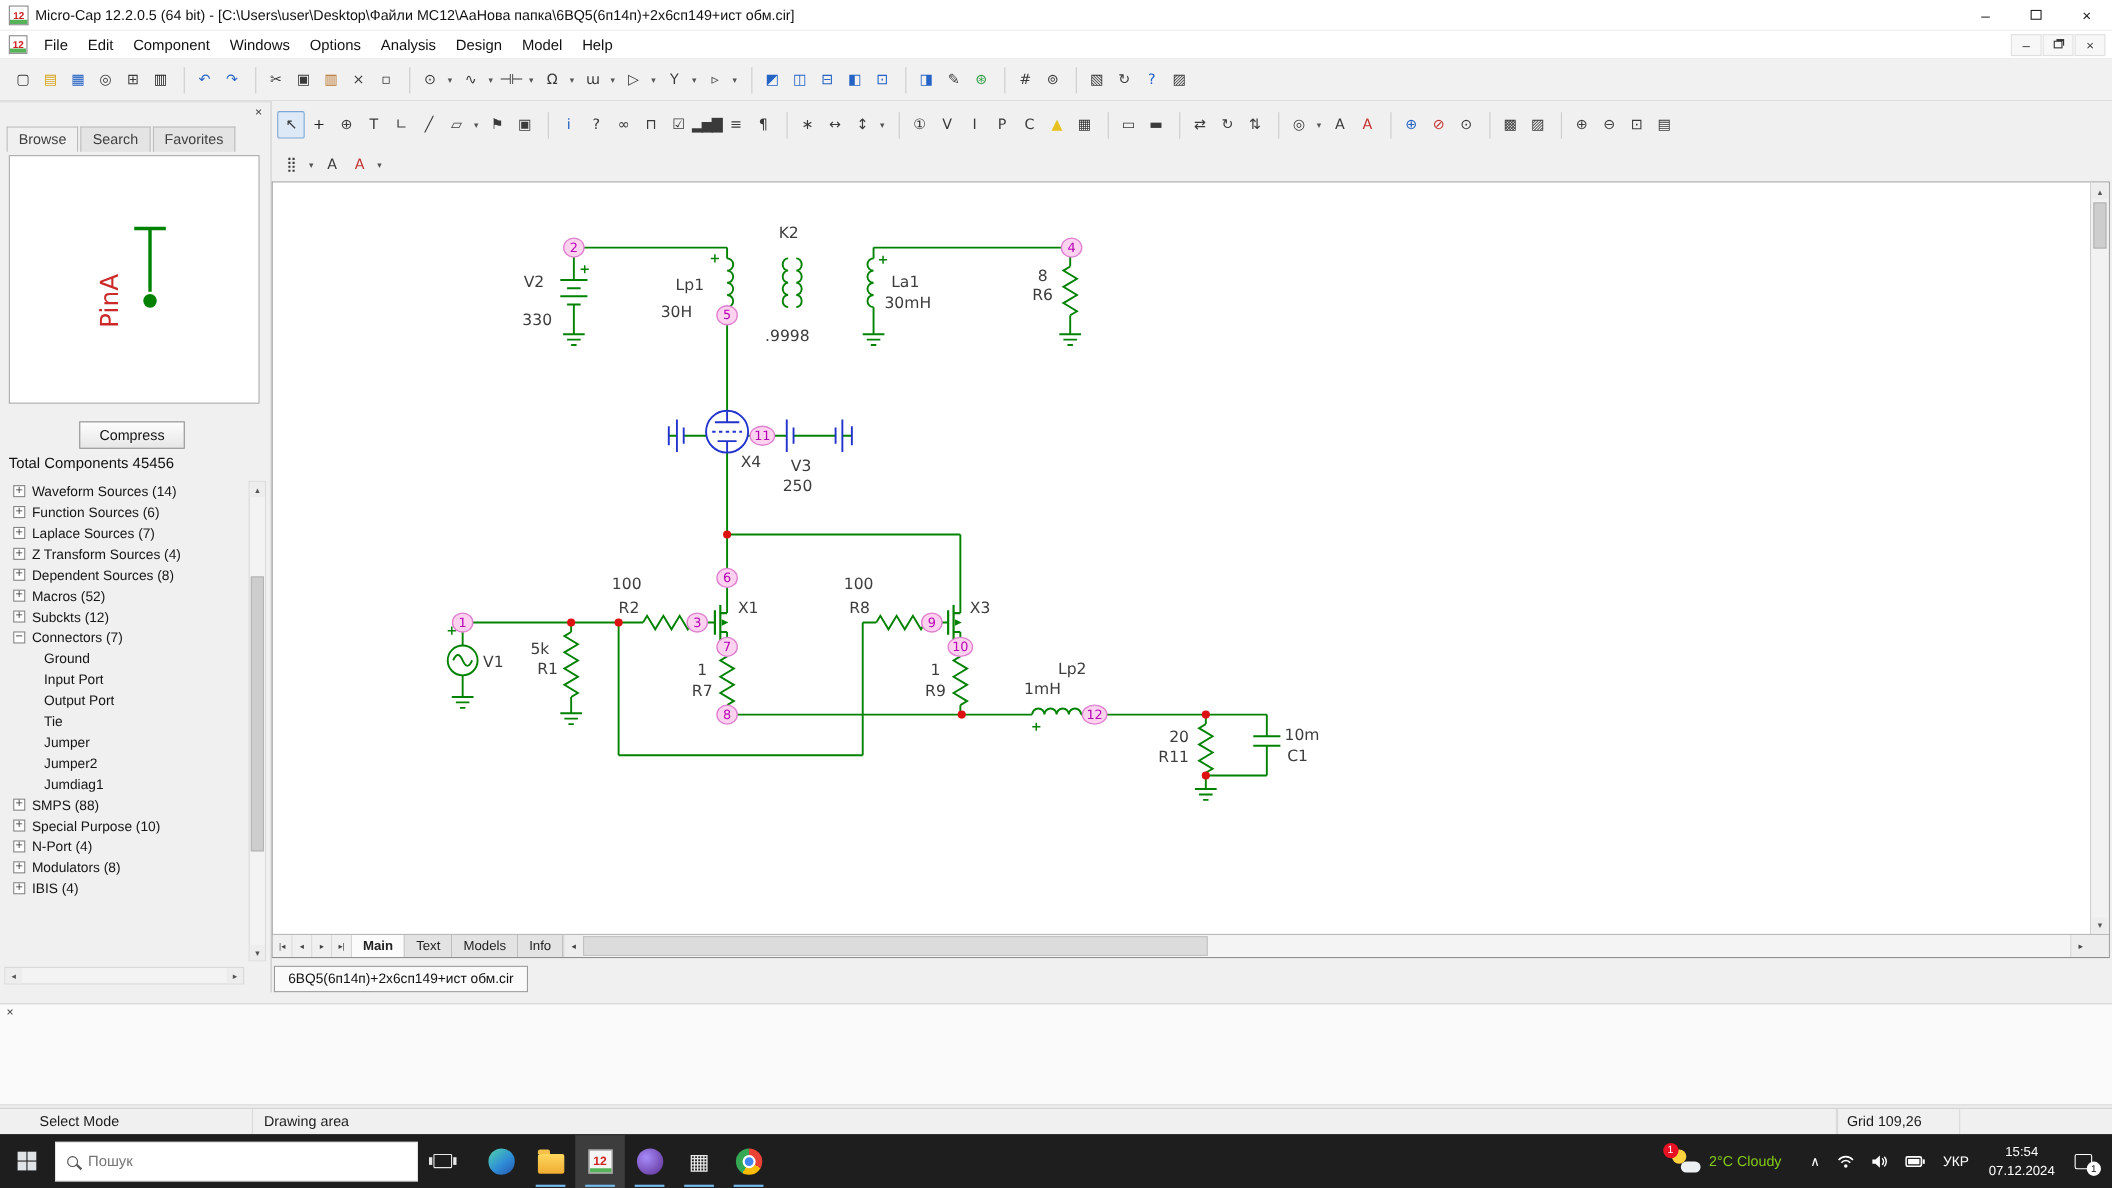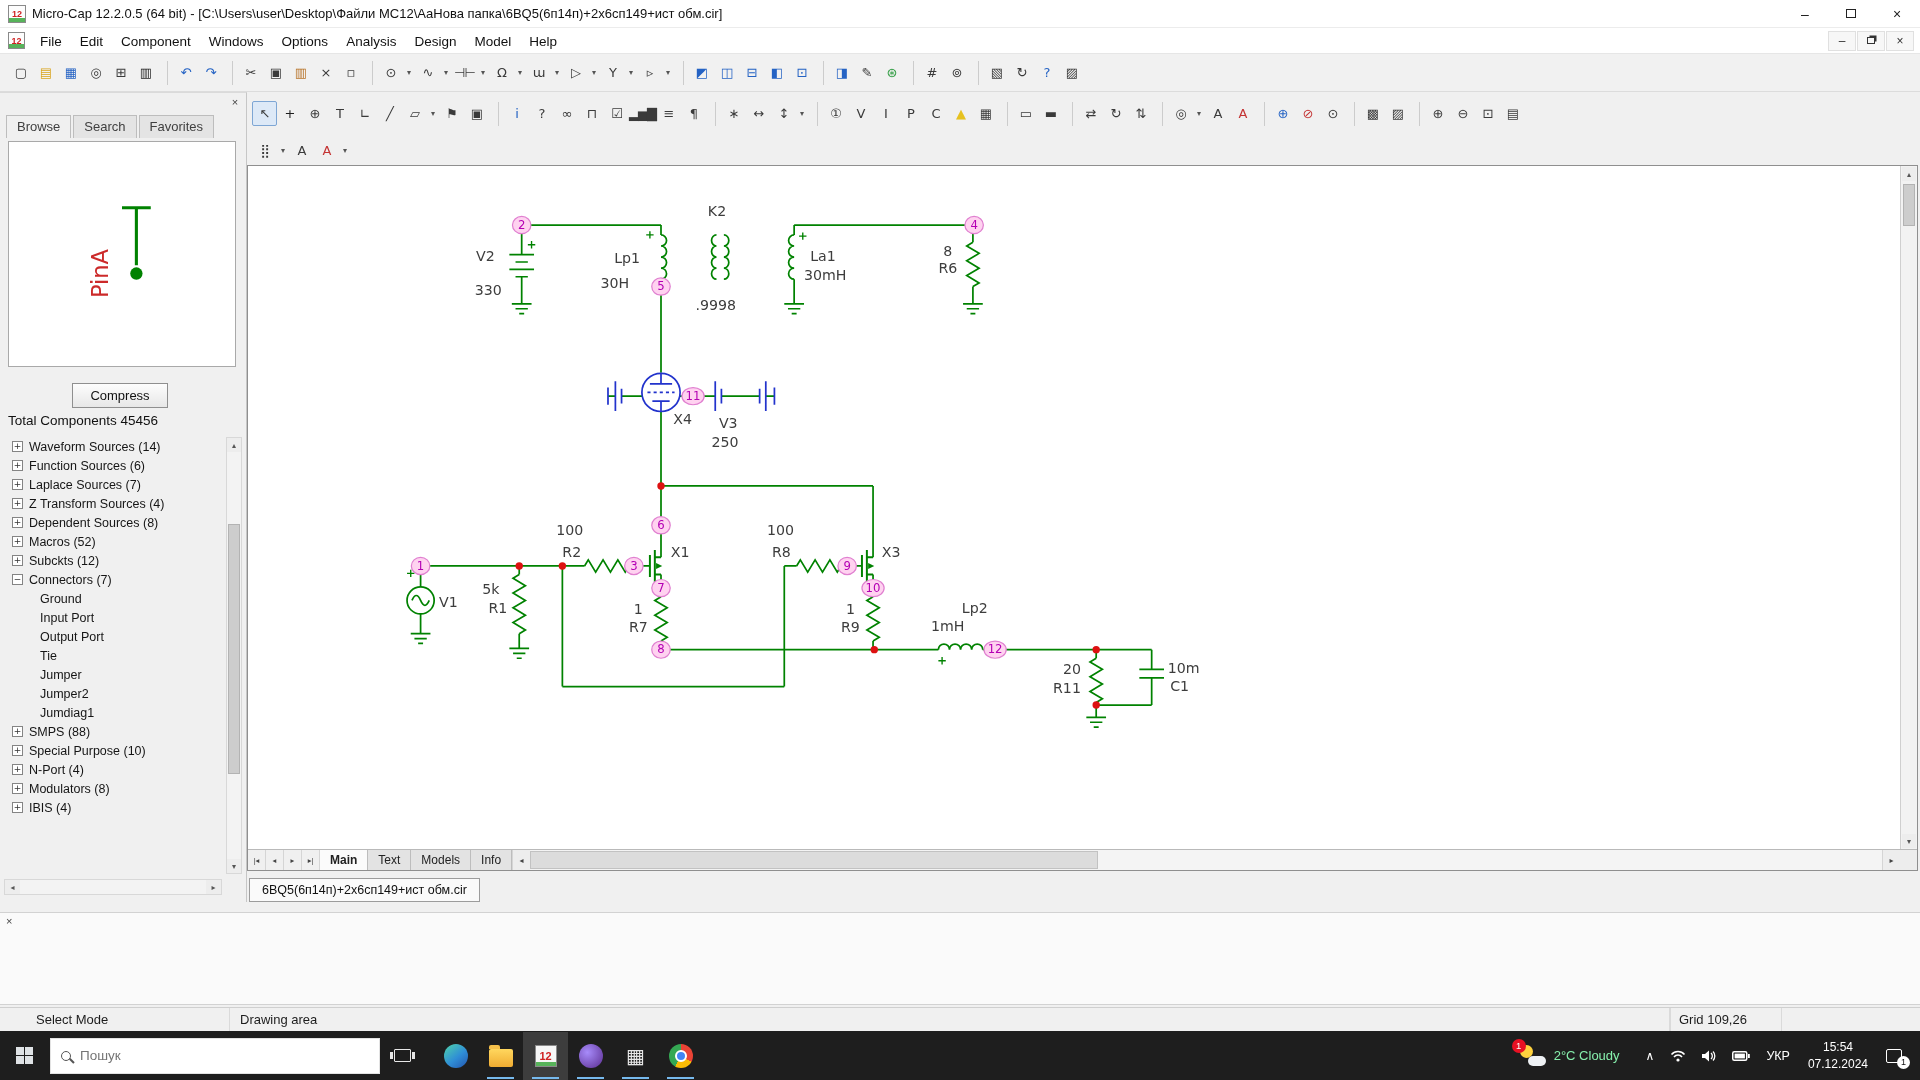--- a/index.html
+++ b/index.html
@@ -111,21 +111,21 @@
   .app-epic .ticon { width:24px; height:24px; border-radius:50%; background:radial-gradient(circle at 35% 35%,#a78bfa,#5b2d90); }
   .app-calc .ticon { font-size:20px; color:#e6e6e6; line-height:24px; font-family:"DejaVu Sans",sans-serif; }
   .app-chrome .ticon { width:24px; height:24px; border-radius:50%; background:conic-gradient(#ea4335 0 120deg,#fbbc05 0 210deg,#34a853 0 360deg); position:relative; }
   .app-chrome .ticon::after { content:""; position:absolute; inset:6px; border-radius:50%; background:#4285f4; border:2.5px solid #fff; }
   .tb-spacer { flex:1; }
   .weather { display:flex; align-items:center; margin-right:18px; }
   .wico { position:relative; width:27px; height:22px; margin-right:8px; }
   .wico::before { content:""; position:absolute; left:1px; top:0; width:13px; height:13px; border-radius:50%; background:#ffd23e; }
   .wico::after { content:""; position:absolute; right:0; bottom:1px; width:18px; height:10px; border-radius:10px; background:#eef1f4; }
   .wbadge { position:absolute; top:-6px; left:-7px; min-width:14px; height:14px; border-radius:50%; background:#e81123; color:#fff; font-size:9.5px; display:flex; align-items:center; justify-content:center; z-index:2; }
-  .wtext { font-size:13px; color:#86efac; white-space:nowrap; }
+  .wtext { font-size:13px; color:#84cc16; white-space:nowrap; }
   .trayico { margin:0 8px; display:flex; align-items:center; }
   .chev { font-size:12px; color:#fff; }
   .lang { font-size:12.5px; margin:0 8px; }
   .clock { text-align:center; font-size:12px; line-height:1.35; margin:0 10px; }
   .noti-wrap { position:relative; margin:0 18px 0 8px; }
   .nico { width:16px; height:14px; border:1.6px solid #fff; border-radius:2px; display:block; }
   .nbadge { position:absolute; right:-8px; bottom:-6px; background:#fff; color:#111; border-radius:50%; width:13px; height:13px; font-size:9px; display:flex; align-items:center; justify-content:center; }
 
   
   .cktlabel { font-family:"DejaVu Sans",sans-serif; font-size:11.5px; fill:#3d3d3d; }

